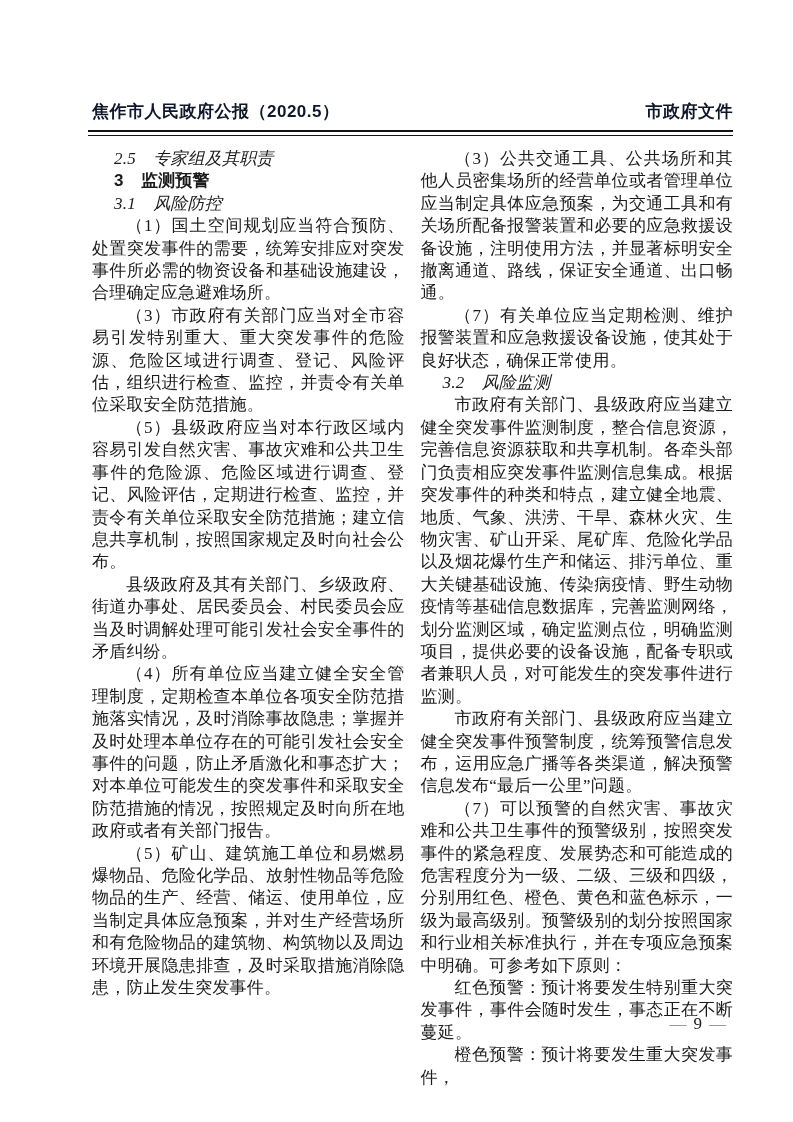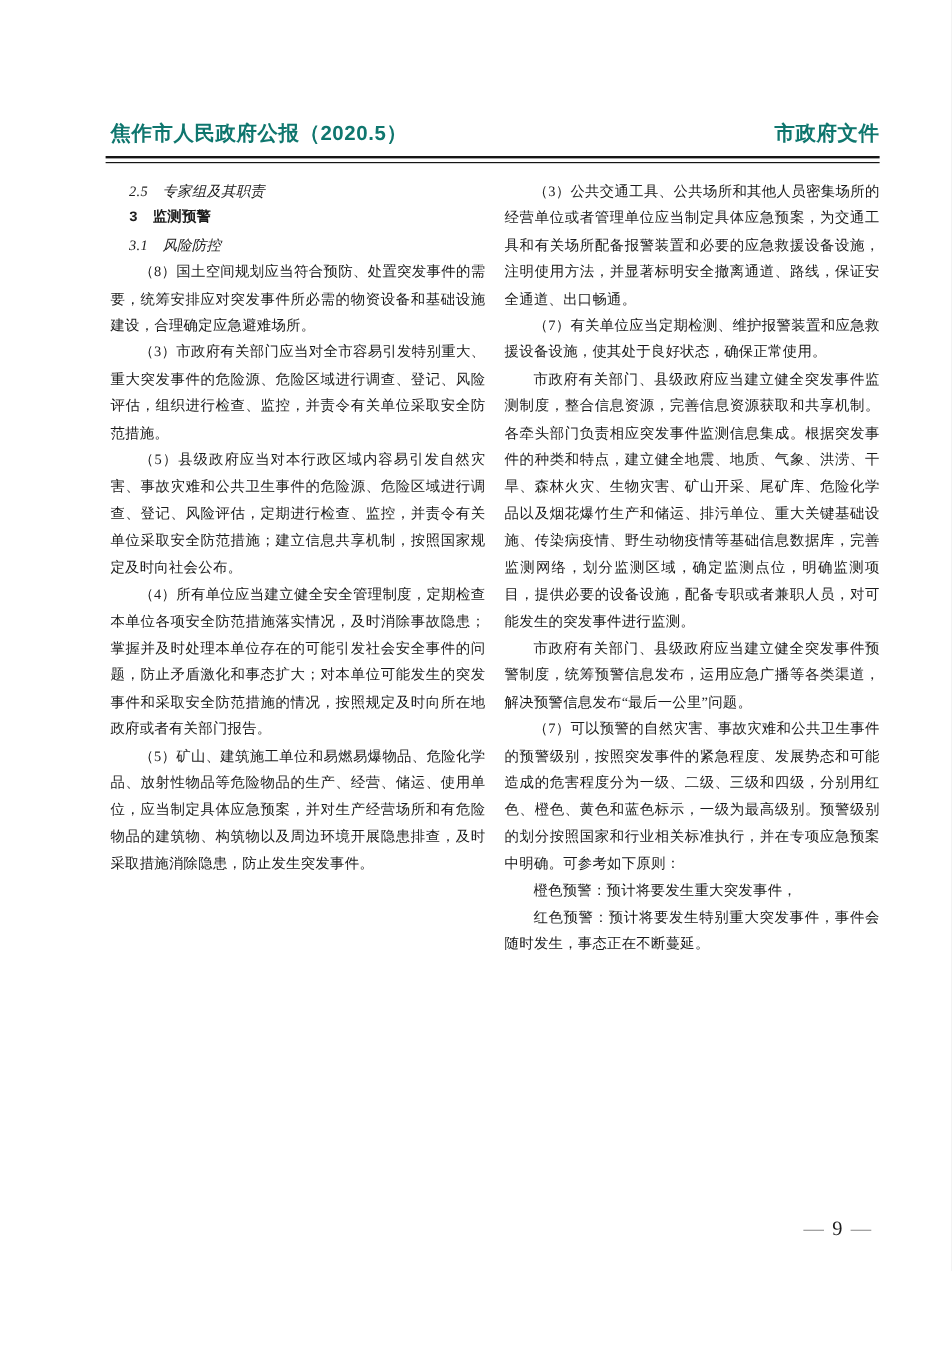--- a/index.html
+++ b/index.html
@@ -11,51 +11,51 @@
     font-family: "Liberation Serif", "DejaVu Serif", serif;
     color: #1b1b1b;
     overflow: hidden;
   }
   .page-header {
     position: absolute;
     left: 92px; top: 100px; width: 641px;
     display: flex; justify-content: space-between; align-items: center;
     font-family: "Liberation Sans", "DejaVu Sans", sans-serif;
     font-weight: 700; font-size: 17px; letter-spacing: 0.5px;
-    color: #0f766e;
+    color: #0f172a;
   }
   .header-rule {
     position: absolute;
     left: 88px; top: 130px; width: 645px; height: 3px;
     border-top: 2.5px solid #151515;
     border-bottom: 1px solid #151515;
   }
   .columns {
     position: absolute;
     left: 92px; top: 148px; width: 641px;
     display: flex; gap: 16px;
   }
   .col {
     width: 313px;
-    font-size: 12px;
+    font-size: 17px;
     line-height: 22.4px;
     text-align: justify;
     text-justify: inter-ideograph;
     letter-spacing: 0.2px;
   }
   .col p { margin: 0; }
   .blk.p { text-indent: 2em; }
   .blk.h2 {
     text-indent: 1.3em;
     font-style: italic;            
     font-weight: 500;
   }
   .blk.h1 {
     text-indent: 1.3em;
-    font-family: Liberation Mono, monospace;
+    font-family: Liberation Sans, sans-serif;
     font-weight: 700;              
   }
   .page-footer {
     position: absolute;
     top: 1014px; right: 60px;
     font-size: 17px; letter-spacing: 1px;
     color: #1b1b1b;
     font-family: "Liberation Serif", "DejaVu Serif", serif;
   }
   .page-footer .dash { color: #8a8a8a; padding: 0 6px; }
@@ -70,34 +70,36 @@
     <span>市政府文件</span>
   </header>
 
   <div class="header-rule"></div>
 
   <main class="columns">
     <section class="col">
         <p class="blk h2">2.5　专家组及其职责</p>
         <p class="blk h1">3　监测预警</p>
         <p class="blk h2">3.1　风险防控</p>
-        <p class="blk p">（8）国土空间规划应当符合预防、处置突发事件的需要，统筹安排应对突发事件所必需的物资设备和基础设施建设，合理确定应急避难场所。</p>
+        <p class="blk p">（1）国土空间规划应当符合预防、处置突发事件的需要，统筹安排应对突发事件所必需的物资设备和基础设施建设，合理确定应急避难场所。</p>
         <p class="blk p">（3）市政府有关部门应当对全市容易引发特别重大、重大突发事件的危险源、危险区域进行调查、登记、风险评估，组织进行检查、监控，并责令有关单位采取安全防范措施。</p>
         <p class="blk p">（5）县级政府应当对本行政区域内容易引发自然灾害、事故灾难和公共卫生事件的危险源、危险区域进行调查、登记、风险评估，定期进行检查、监控，并责令有关单位采取安全防范措施；建立信息共享机制，按照国家规定及时向社会公布。</p>
+        <p class="blk p">县级政府及其有关部门、乡级政府、街道办事处、居民委员会、村民委员会应当及时调解处理可能引发社会安全事件的矛盾纠纷。</p>
         <p class="blk p">（4）所有单位应当建立健全安全管理制度，定期检查本单位各项安全防范措施落实情况，及时消除事故隐患；掌握并及时处理本单位存在的可能引发社会安全事件的问题，防止矛盾激化和事态扩大；对本单位可能发生的突发事件和采取安全防范措施的情况，按照规定及时向所在地政府或者有关部门报告。</p>
         <p class="blk p">（5）矿山、建筑施工单位和易燃易爆物品、危险化学品、放射性物品等危险物品的生产、经营、储运、使用单位，应当制定具体应急预案，并对生产经营场所和有危险物品的建筑物、构筑物以及周边环境开展隐患排查，及时采取措施消除隐患，防止发生突发事件。</p>
       </section>
     <section class="col">
         <p class="blk p">（3）公共交通工具、公共场所和其他人员密集场所的经营单位或者管理单位应当制定具体应急预案，为交通工具和有关场所配备报警装置和必要的应急救援设备设施，注明使用方法，并显著标明安全撤离通道、路线，保证安全通道、出口畅通。</p>
         <p class="blk p">（7）有关单位应当定期检测、维护报警装置和应急救援设备设施，使其处于良好状态，确保正常使用。</p>
+        <p class="blk h2">3.2　风险监测</p>
         <p class="blk p">市政府有关部门、县级政府应当建立健全突发事件监测制度，整合信息资源，完善信息资源获取和共享机制。各牵头部门负责相应突发事件监测信息集成。根据突发事件的种类和特点，建立健全地震、地质、气象、洪涝、干旱、森林火灾、生物灾害、矿山开采、尾矿库、危险化学品以及烟花爆竹生产和储运、排污单位、重大关键基础设施、传染病疫情、野生动物疫情等基础信息数据库，完善监测网络，划分监测区域，确定监测点位，明确监测项目，提供必要的设备设施，配备专职或者兼职人员，对可能发生的突发事件进行监测。</p>
         <p class="blk p">市政府有关部门、县级政府应当建立健全突发事件预警制度，统筹预警信息发布，运用应急广播等各类渠道，解决预警信息发布“最后一公里”问题。</p>
         <p class="blk p">（7）可以预警的自然灾害、事故灾难和公共卫生事件的预警级别，按照突发事件的紧急程度、发展势态和可能造成的危害程度分为一级、二级、三级和四级，分别用红色、橙色、黄色和蓝色标示，一级为最高级别。预警级别的划分按照国家和行业相关标准执行，并在专项应急预案中明确。可参考如下原则：</p>
+        <p class="blk p">红色预警：预计将要发生特别重大突发事件，事件会随时发生，事态正在不断蔓延。</p>
         <p class="blk p">橙色预警：预计将要发生重大突发事件，</p>
-        <p class="blk p">红色预警：预计将要发生特别重大突发事件，事件会随时发生，事态正在不断蔓延。</p>
       </section>
   </main>
 
   <footer class="page-footer">
     <span class="dash">—</span><span>9</span><span class="dash">—</span>
   </footer>
 
 </div>
 
 </body></html>

